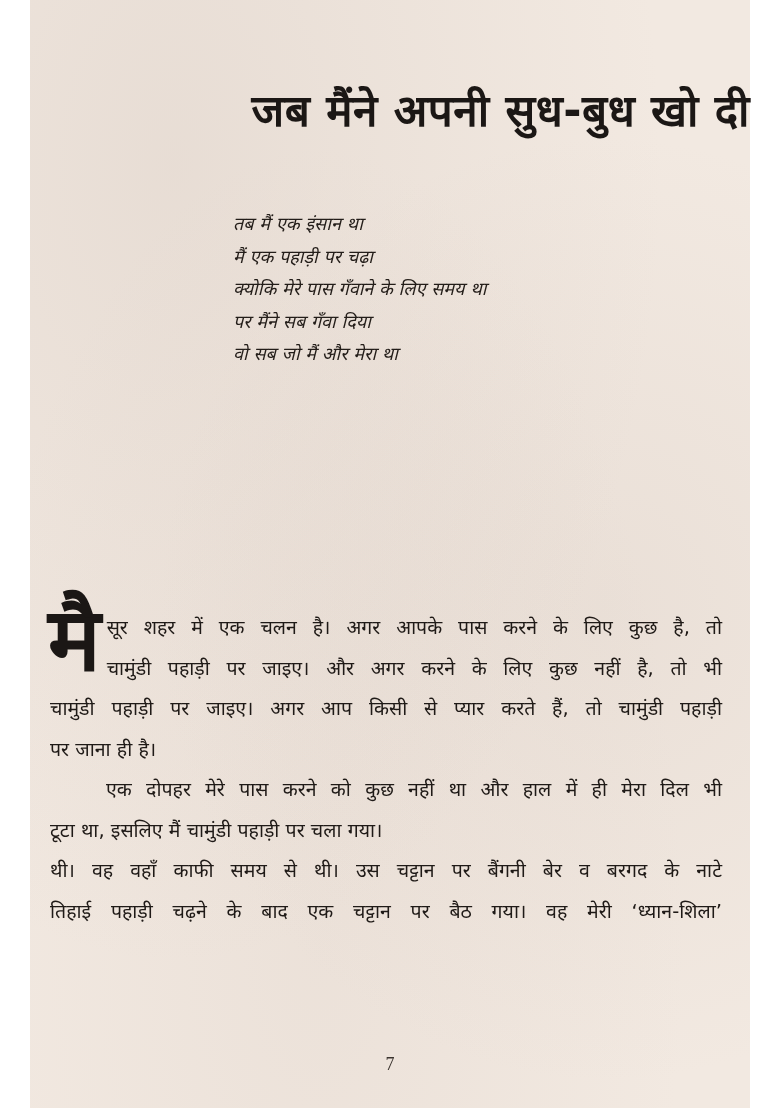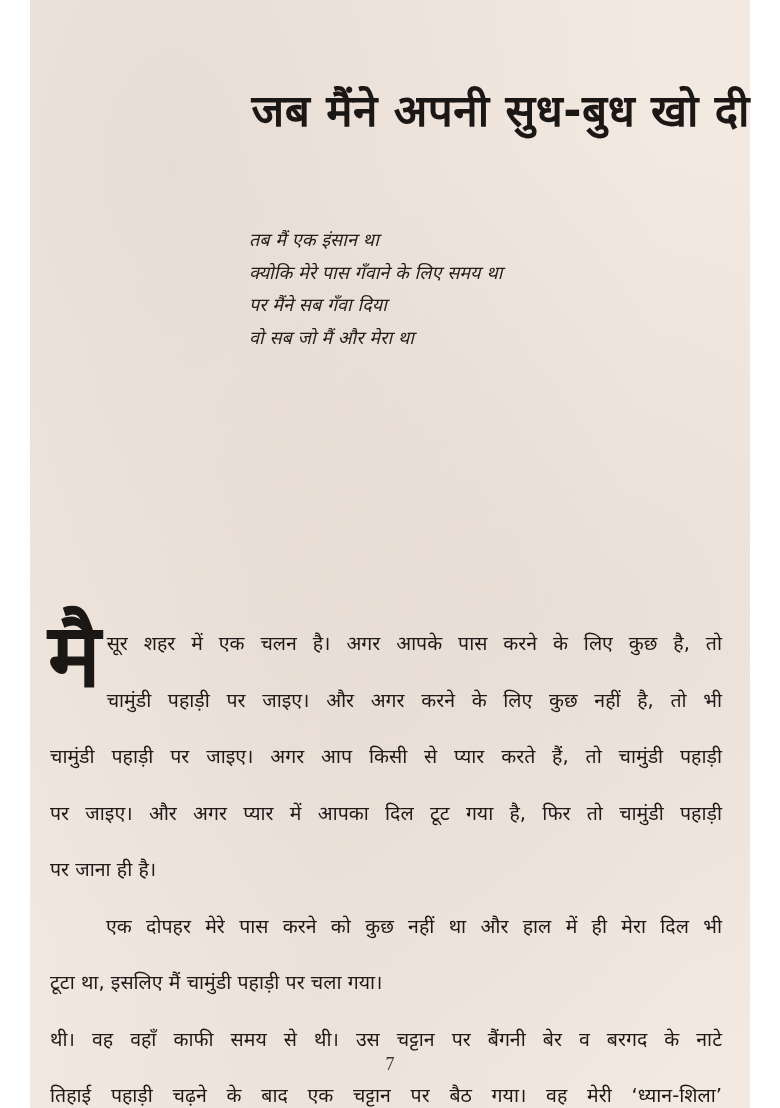--- a/index.html
+++ b/index.html
@@ -40,21 +40,21 @@
       line-height: 64px;
     }
     .poem {
       position: absolute;
       left: 203px;
       top: 208px;
       font-style: italic;
       font-size: 18px;
       color: #231d19;
     }
-    .stanza { margin: 16px; }
+    .stanza { margin: 0; }
     .stanza + .stanza { margin-top: 24px; }
     .poem-line {
       display: block;
       height: 32.5px;
       line-height: 32.5px;
       white-space: nowrap;
     }
     .body-text {
       position: absolute;
       left: 20px;
@@ -79,21 +79,20 @@
       font-weight: bold;
       margin: -6px 6px 0 -2px;
       color: #1b1715;
       height: 80px;
     }
     .line {
       display: block;
       white-space: nowrap;
       text-align: justify;
       text-align-last: justify;
-      margin-top: 16px;
     }
     .line.last {
       text-align-last: left;
     }
     .page-number {
       position: absolute;
       left: 0;
       width: 720px;
       top: 1054px;
       text-align: center;
@@ -105,33 +104,33 @@
 </head>
 <body>
 
 <div class="page">
 
   <h1 class="title">जब मैंने अपनी सुध-बुध खो दी</h1>
 
   <div class="poem">
     <div class="stanza">
       <span class="poem-line">तब मैं एक इंसान था</span>
+      <span class="poem-line">मैं एक पहाड़ी पर चढ़ा</span>
       <span class="poem-line">क्योकि मेरे पास गँवाने के लिए समय था</span>
       <span class="poem-line">पर मैंने सब गँवा दिया</span>
       <span class="poem-line">वो सब जो मैं और मेरा था</span>
     </div>
   </div>
 
   <div class="body-text">
     <div class="para first-para">
       <span class="dropcap">मै</span>
       <span class="line">सूर शहर में एक चलन है। अगर आपके पास करने के लिए कुछ है, तो</span>
       <span class="line">चामुंडी पहाड़ी पर जाइए। और अगर करने के लिए कुछ नहीं है, तो भी</span>
       <span class="line">चामुंडी पहाड़ी पर जाइए। अगर आप किसी से प्यार करते हैं, तो चामुंडी पहाड़ी</span>
-      <span class="line">पर जाइए। और अगर प्यार में आपका दिल टूट गया है, फिर तो चामुंडी पहाड़ी</span>
       <span class="line last">पर जाना ही है।</span>
     </div>
     <div class="para">
       <span class="line" style="padding-left:56px;">एक दोपहर मेरे पास करने को कुछ नहीं था और हाल में ही मेरा दिल भी</span>
       <span class="line last">टूटा था, इसलिए मैं चामुंडी पहाड़ी पर चला गया।</span>
     </div>
     <div class="para">
       <span class="line">थी। वह वहाँ काफी समय से थी। उस चट्टान पर बैंगनी बेर व बरगद के नाटे</span>
       <span class="line">तिहाई पहाड़ी चढ़ने के बाद एक चट्टान पर बैठ गया। वह मेरी ‘ध्यान-शिला’</span>
     </div>

